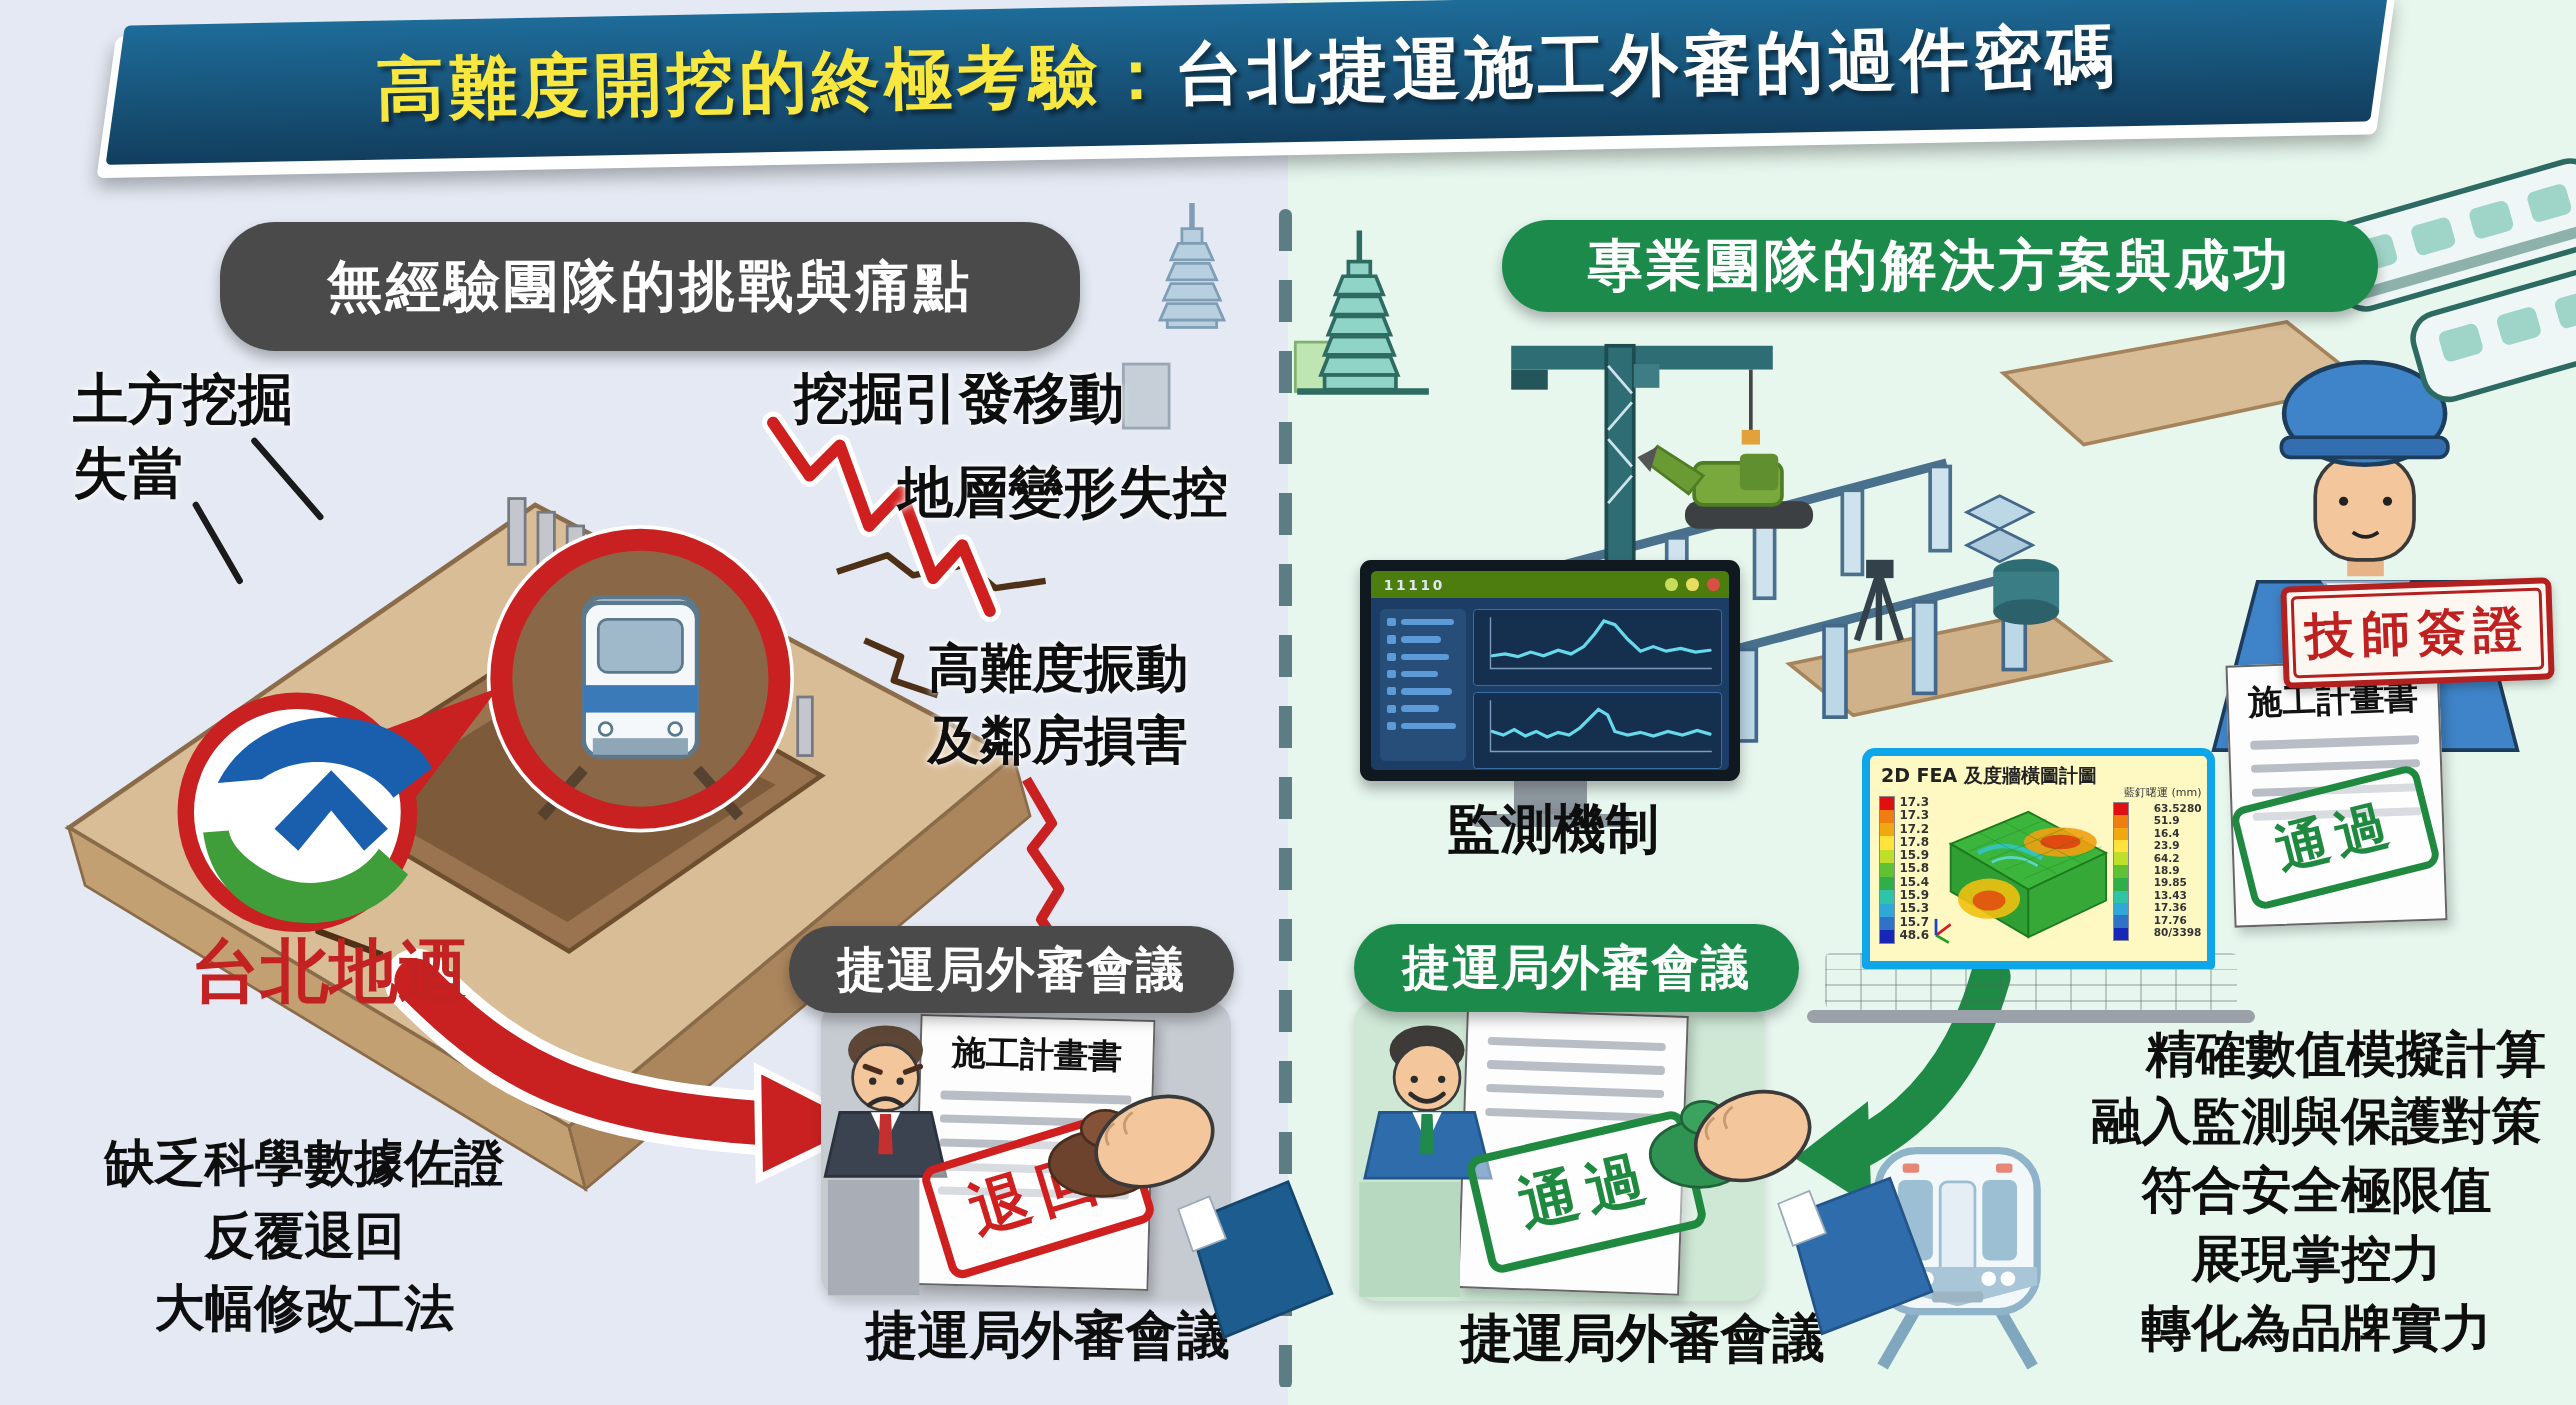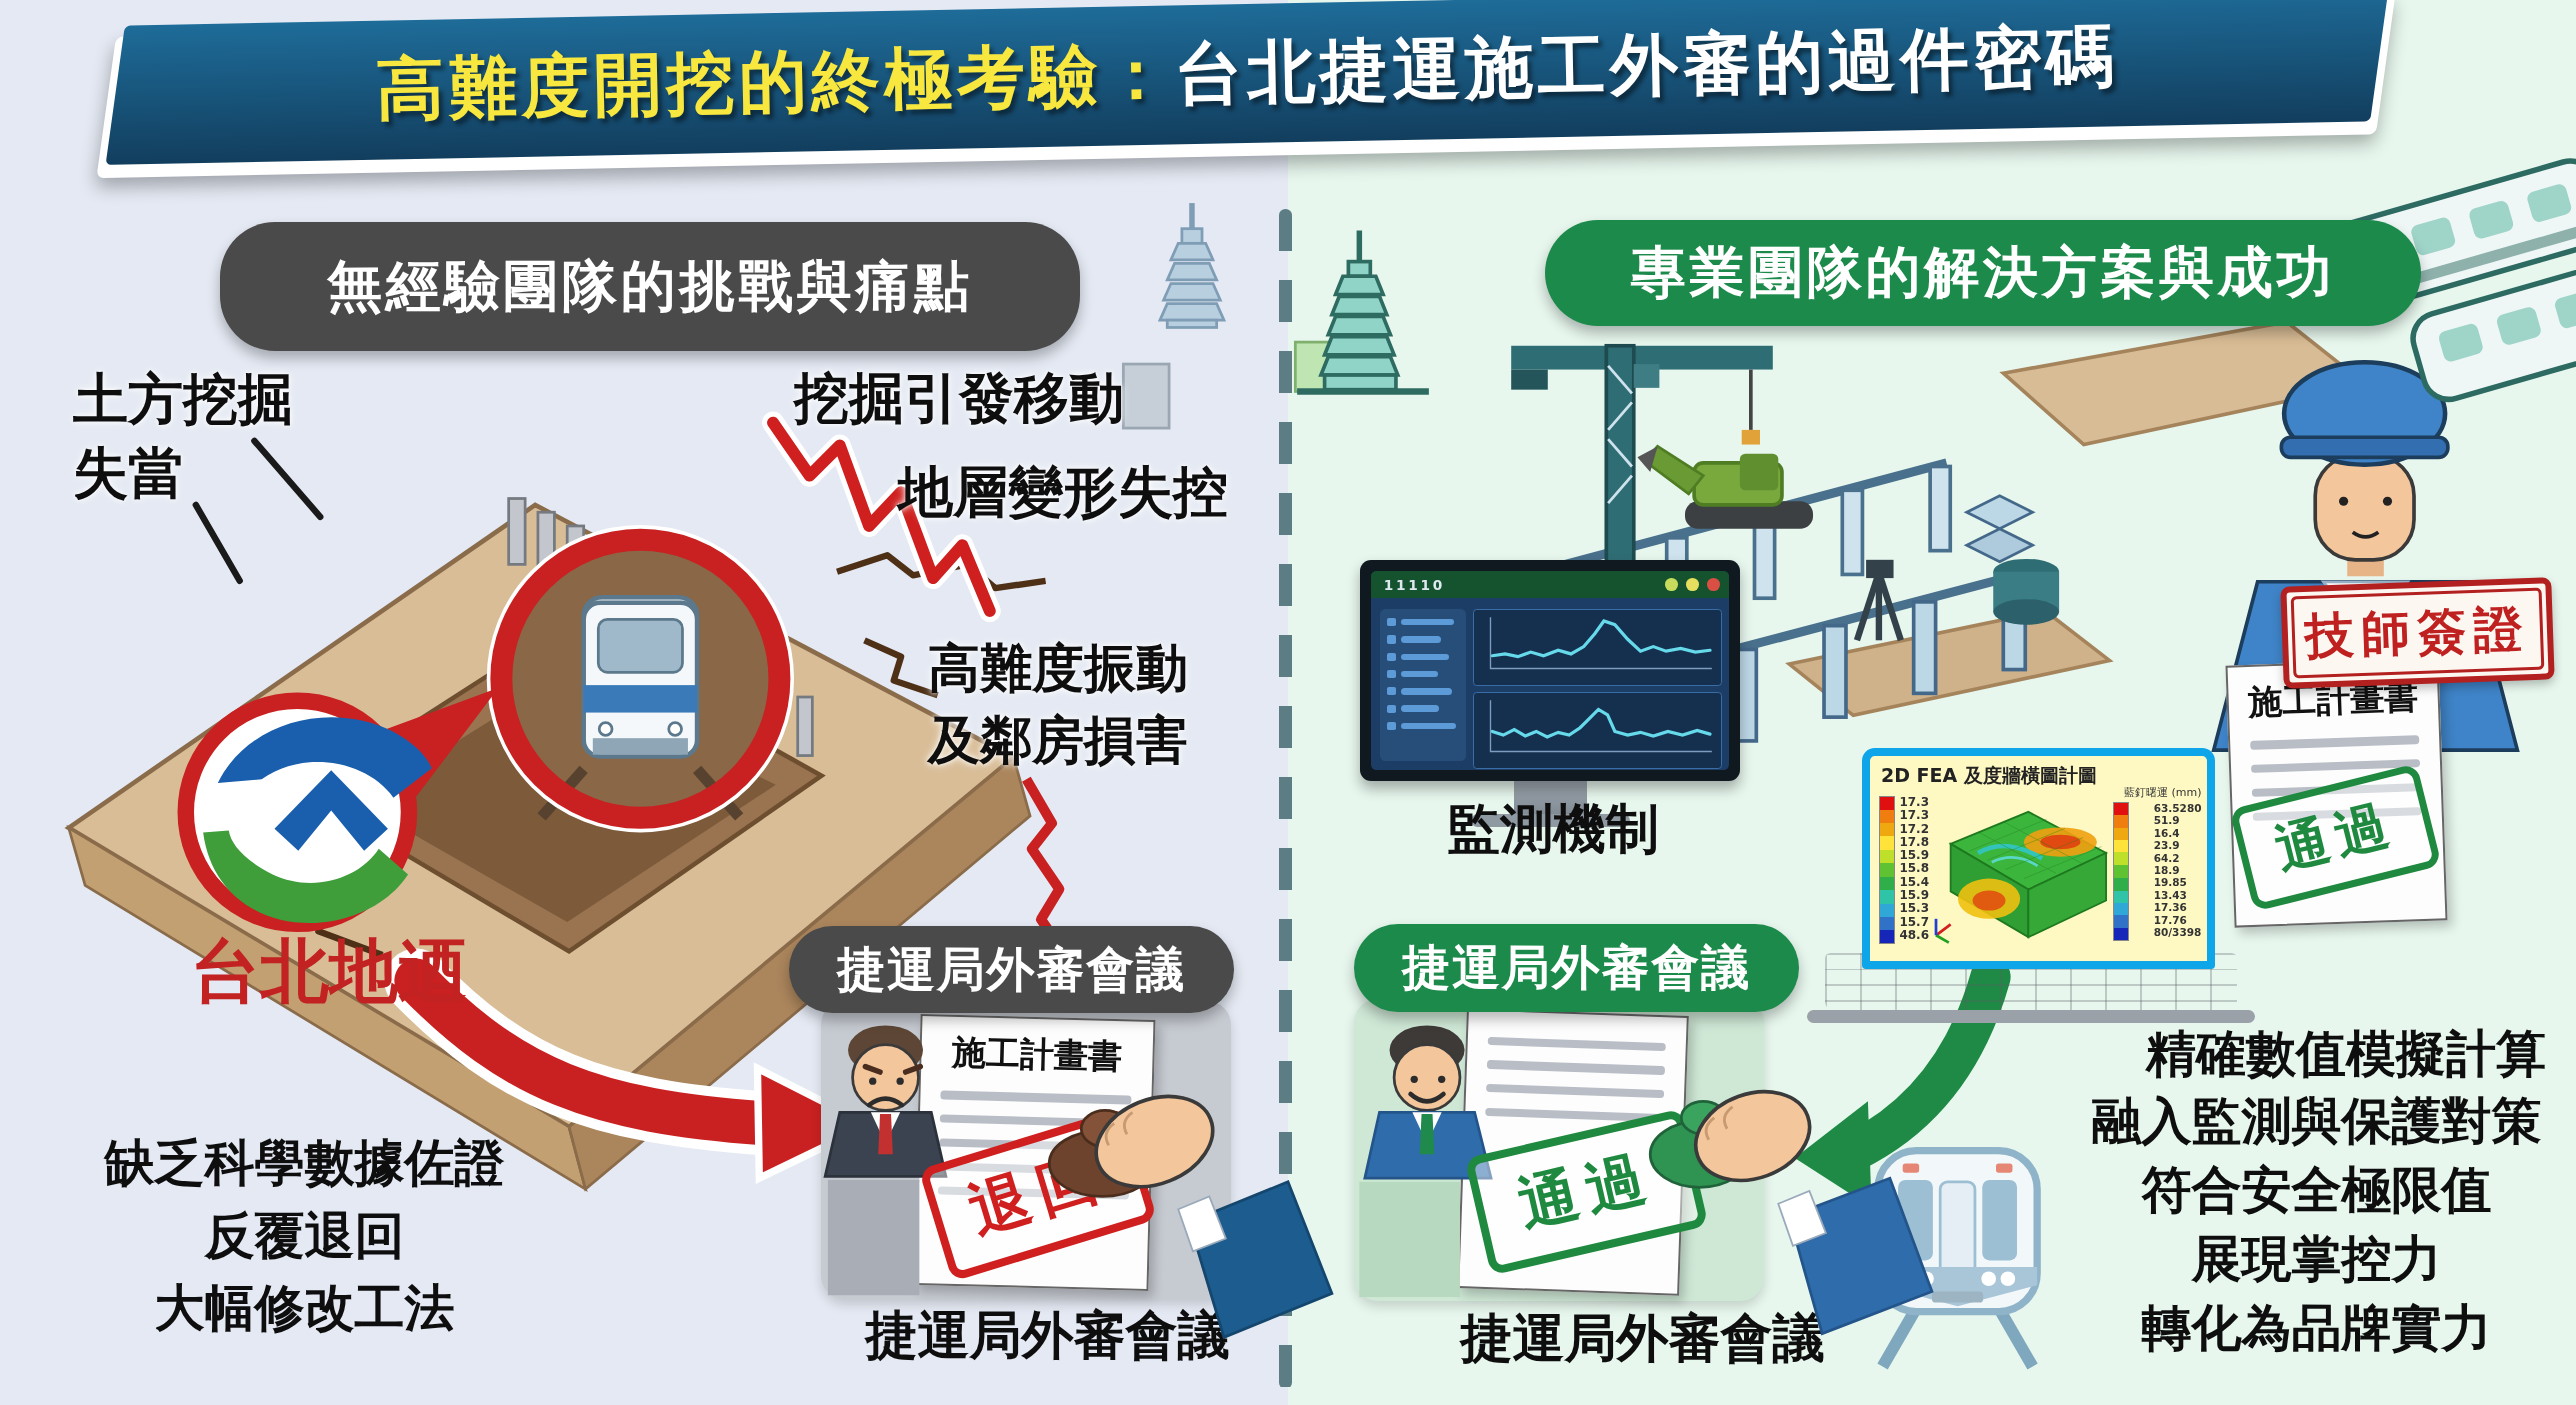--- a/index.html
+++ b/index.html
@@ -16,21 +16,21 @@
   #banner{left:115px;top:3.7px;width:2265px;height:139px;border-radius:5.5px;z-index:3;
      background:linear-gradient(180deg,#1e6c99,#123e5e);display:flex;align-items:center;justify-content:center;
      transform:rotate(-1.1deg) skewX(-9deg);}
   #banner .t{transform:skewX(9deg);font-size:68px;font-weight:800;letter-spacing:4.6px;white-space:nowrap;
      text-shadow:3.7px 4.6px 4.6px rgba(0,0,0,.45);}
   .t-yellow{color:#f7e73e;} .t-white{color:#ffffff;}
   
   .pill{border-radius:55px;display:flex;align-items:center;justify-content:center;color:#fff;
         font-weight:800;box-shadow:0 7.3px 12.8px rgba(0,0,0,.28);z-index:4;white-space:nowrap;}
   #pill-left{left:220px;top:222px;width:860px;height:129px;background:#4a4a4b;font-size:55px;letter-spacing:3.7px;}
-  #pill-right{left:1545px;top:220px;width:876px;height:106px;background:#1b8a4a;font-size:55px;letter-spacing:3.7px;}
+  #pill-right{left:1502px;top:220px;width:876px;height:92px;background:#1b8a4a;font-size:55px;letter-spacing:3.7px;}
   #pill-review-left{left:789px;top:926px;width:445px;height:87px;background:#4a4a4b;font-size:48px;letter-spacing:1.8px;}
   #pill-review-right{left:1354px;top:924px;width:445px;height:88px;background:#1b8a4a;font-size:48px;letter-spacing:1.8px;}
   
   .lbl{color:#0e0e0e;font-weight:800;z-index:5;white-space:nowrap;
        text-shadow:0 0 5.5px rgba(255,255,255,.9),0 0 9.1px rgba(255,255,255,.8);}
   #lbl-earthwork{left:73px;top:362px;font-size:55px;line-height:1.35;}
   #lbl-movement{left:794px;top:362px;font-size:55px;}
   #lbl-deformation{left:898px;top:456px;font-size:55px;}
   #lbl-vibration{left:928px;top:633px;font-size:52px;line-height:1.38;}
   #metro-caption{left:178px;top:926px;width:302px;text-align:center;font-size:69px;font-weight:800;
@@ -62,21 +62,21 @@
   #stamp-reject{left:931px;top:1136px;width:198px;height:101px;border:8.2px solid #cf1f1f;color:#cf1f1f;
      font-size:60px;letter-spacing:9.1px;transform:rotate(-17deg);}
   #stamp-pass-top{left:2239px;top:785px;width:179px;height:91px;border:7.3px solid #1f8a3f;color:#1f8a3f;
      font-size:53px;letter-spacing:7.3px;transform:rotate(-14deg);}
   #stamp-pass-review{left:1475px;top:1132px;width:207px;height:104px;border:8.2px solid #1f8a3f;color:#1f8a3f;
      font-size:59px;letter-spacing:9.1px;transform:rotate(-13deg);}
   
   #monitor{left:1360px;top:560px;width:380px;height:221px;background:#10191f;border-radius:11px;z-index:2;
      box-shadow:0 7.3px 12.8px rgba(0,0,0,.3);}
   #monitor-screen{position:absolute;left:11px;top:11px;width:358px;height:199px;background:#1c3e66;border-radius:5.5px;overflow:hidden;}
-  #mon-titlebar{position:absolute;left:0;top:0;width:100%;height:27.4px;background:#14532d;display:flex;align-items:center;}
+  #mon-titlebar{position:absolute;left:0;top:0;width:100%;height:27.4px;background:#4d7c0f;display:flex;align-items:center;}
   #mon-titlebar .tb-text{margin-left:12.8px;font-size:13.7px;font-weight:800;color:#dfe9f2;letter-spacing:2.7px;}
   .tb-dots{position:absolute;right:9.1px;top:7.3px;display:flex;gap:8.2px;}
   .tb-dots span{width:12.8px;height:12.8px;border-radius:50%;}
   .d1{background:#c7dc5c;} .d2{background:#e6de5e;} .d3{background:#d94f43;}
   #mon-sidebar{position:absolute;left:9.1px;top:38px;width:86px;height:152px;background:#274e79;border-radius:5.5px;}
   .side-row{display:flex;align-items:center;gap:5.5px;margin:9.1px 7.3px;}
   .side-dot{width:8.2px;height:8.2px;background:#5d9ad8;border-radius:1.8px;flex:0 0 auto;}
   .side-bar{height:6.4px;border-radius:3.7px;background:#5d9ad8;}
   .chart{position:absolute;left:102px;width:247px;height:75px;background:#15304f;border:1.8px solid #3a6da6;border-radius:3.7px;}
   #chart1{top:38px;} #chart2{top:121px;}

